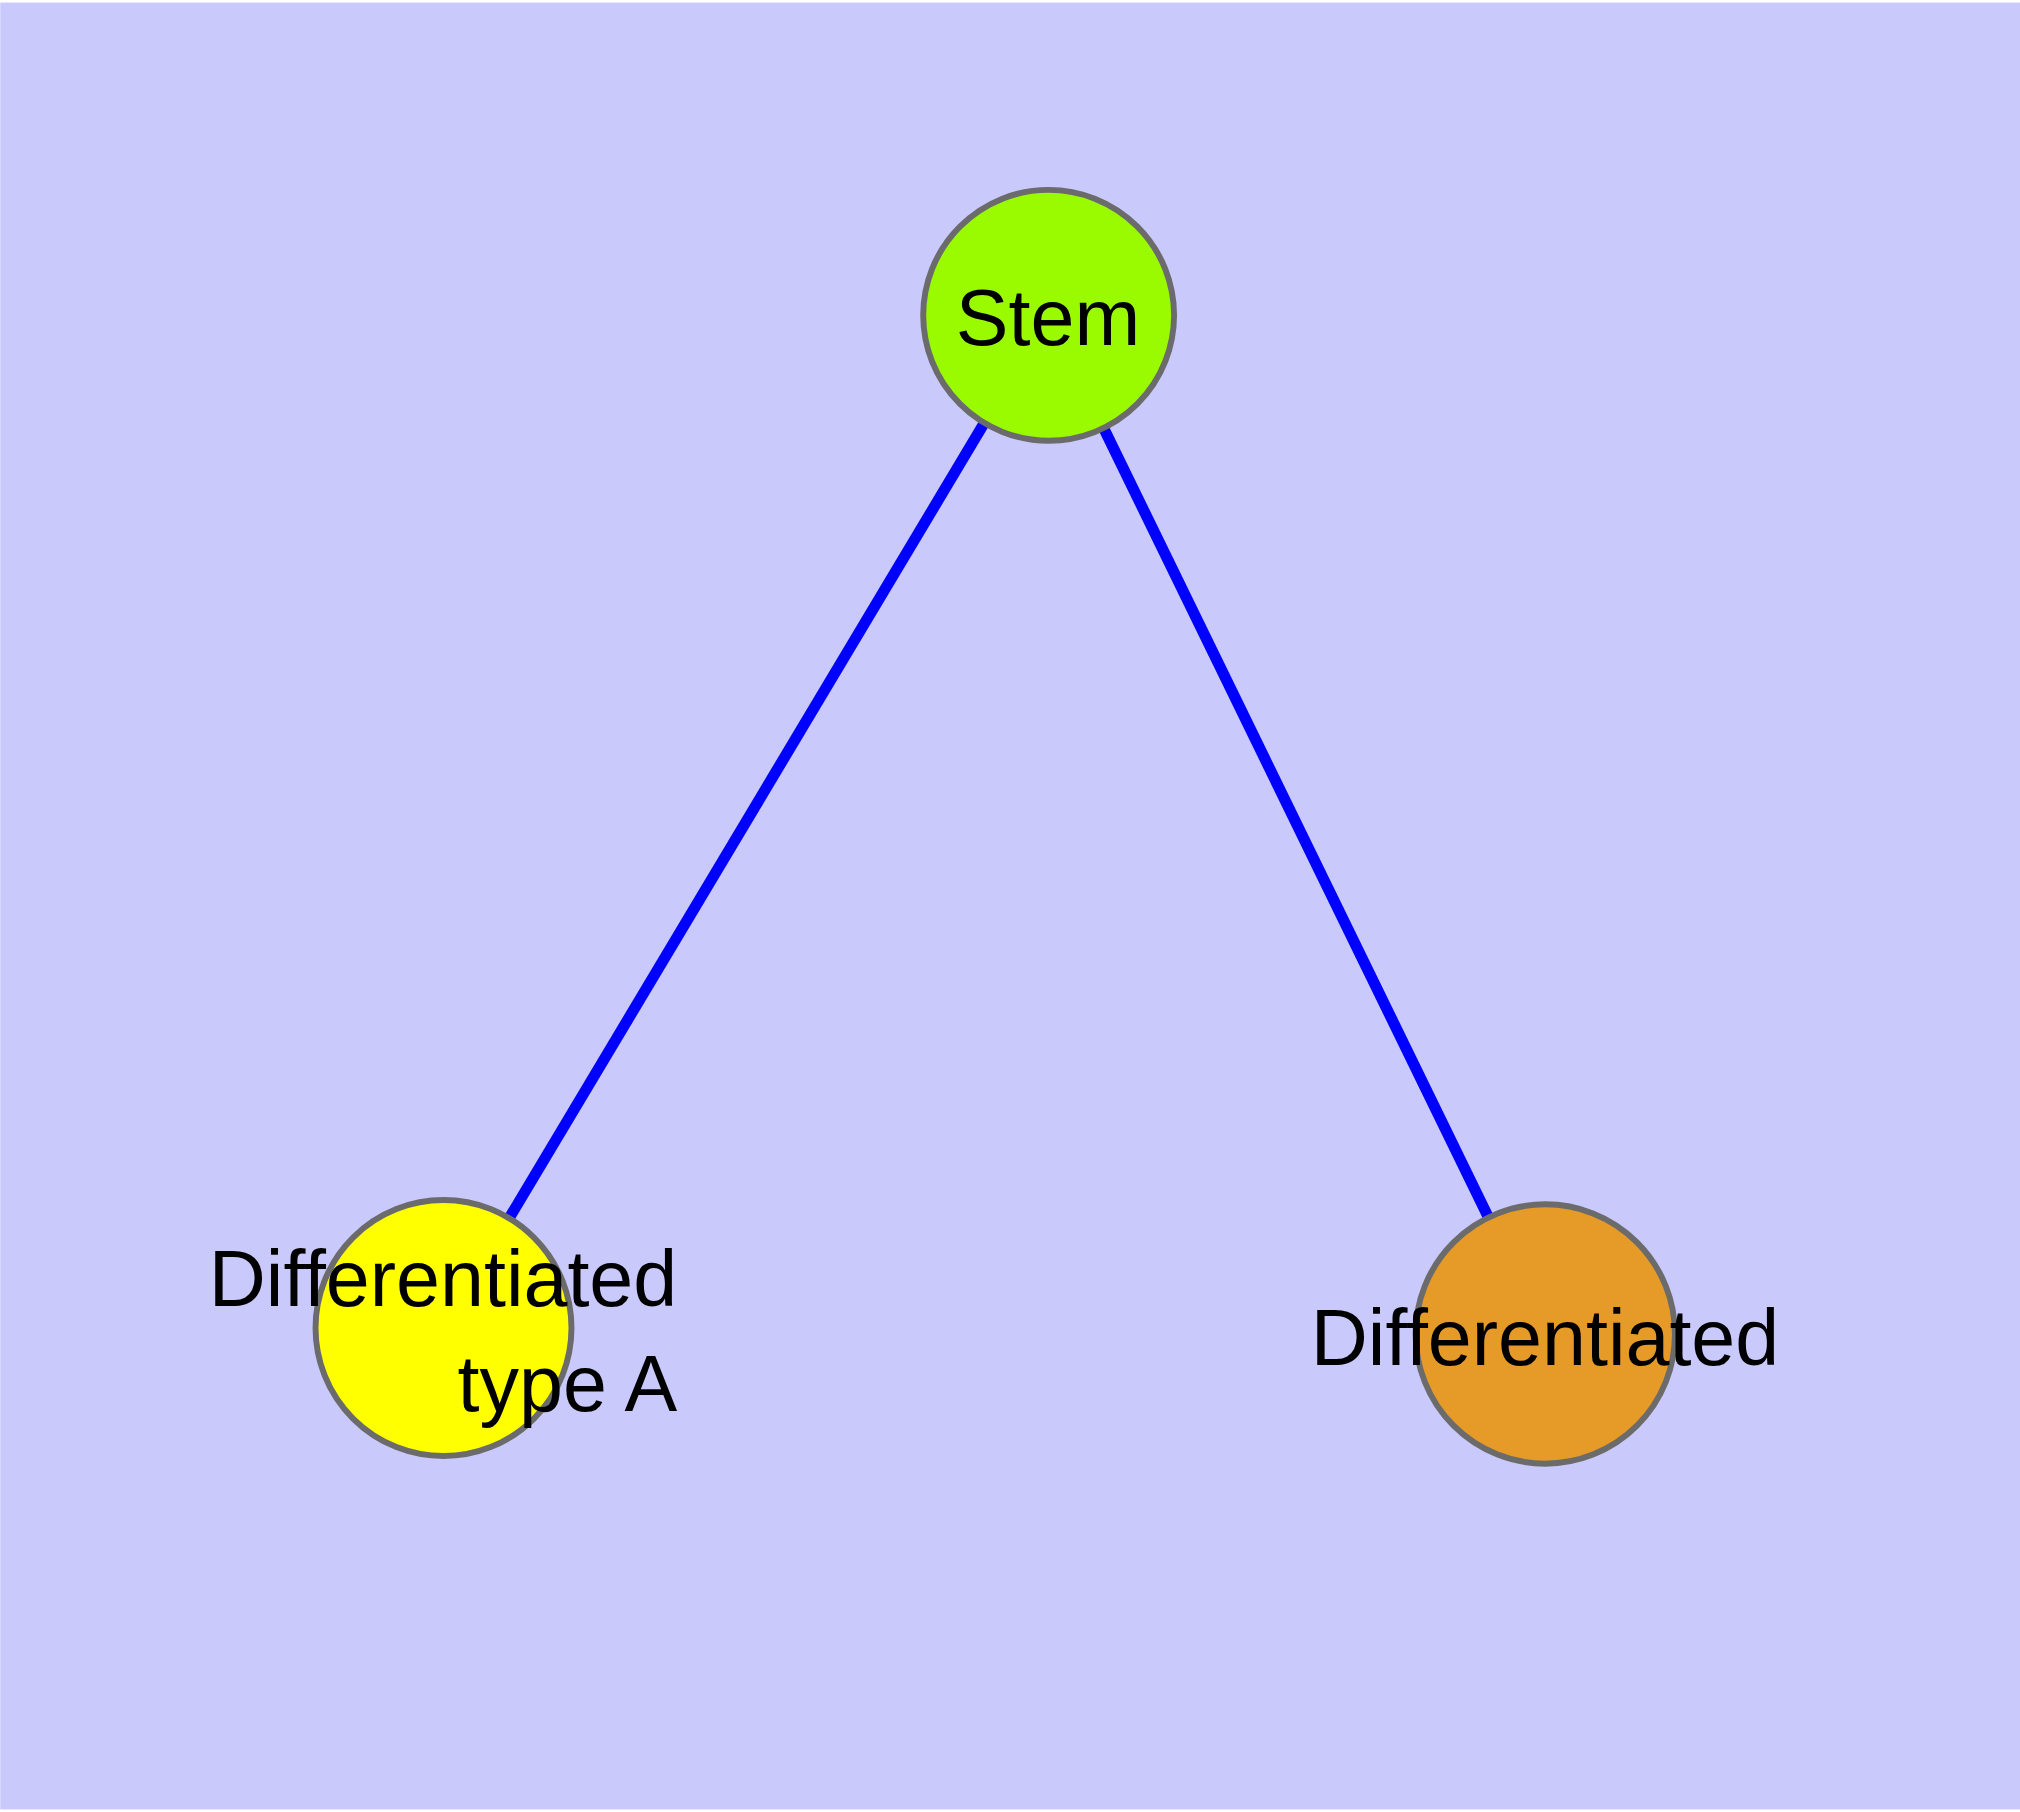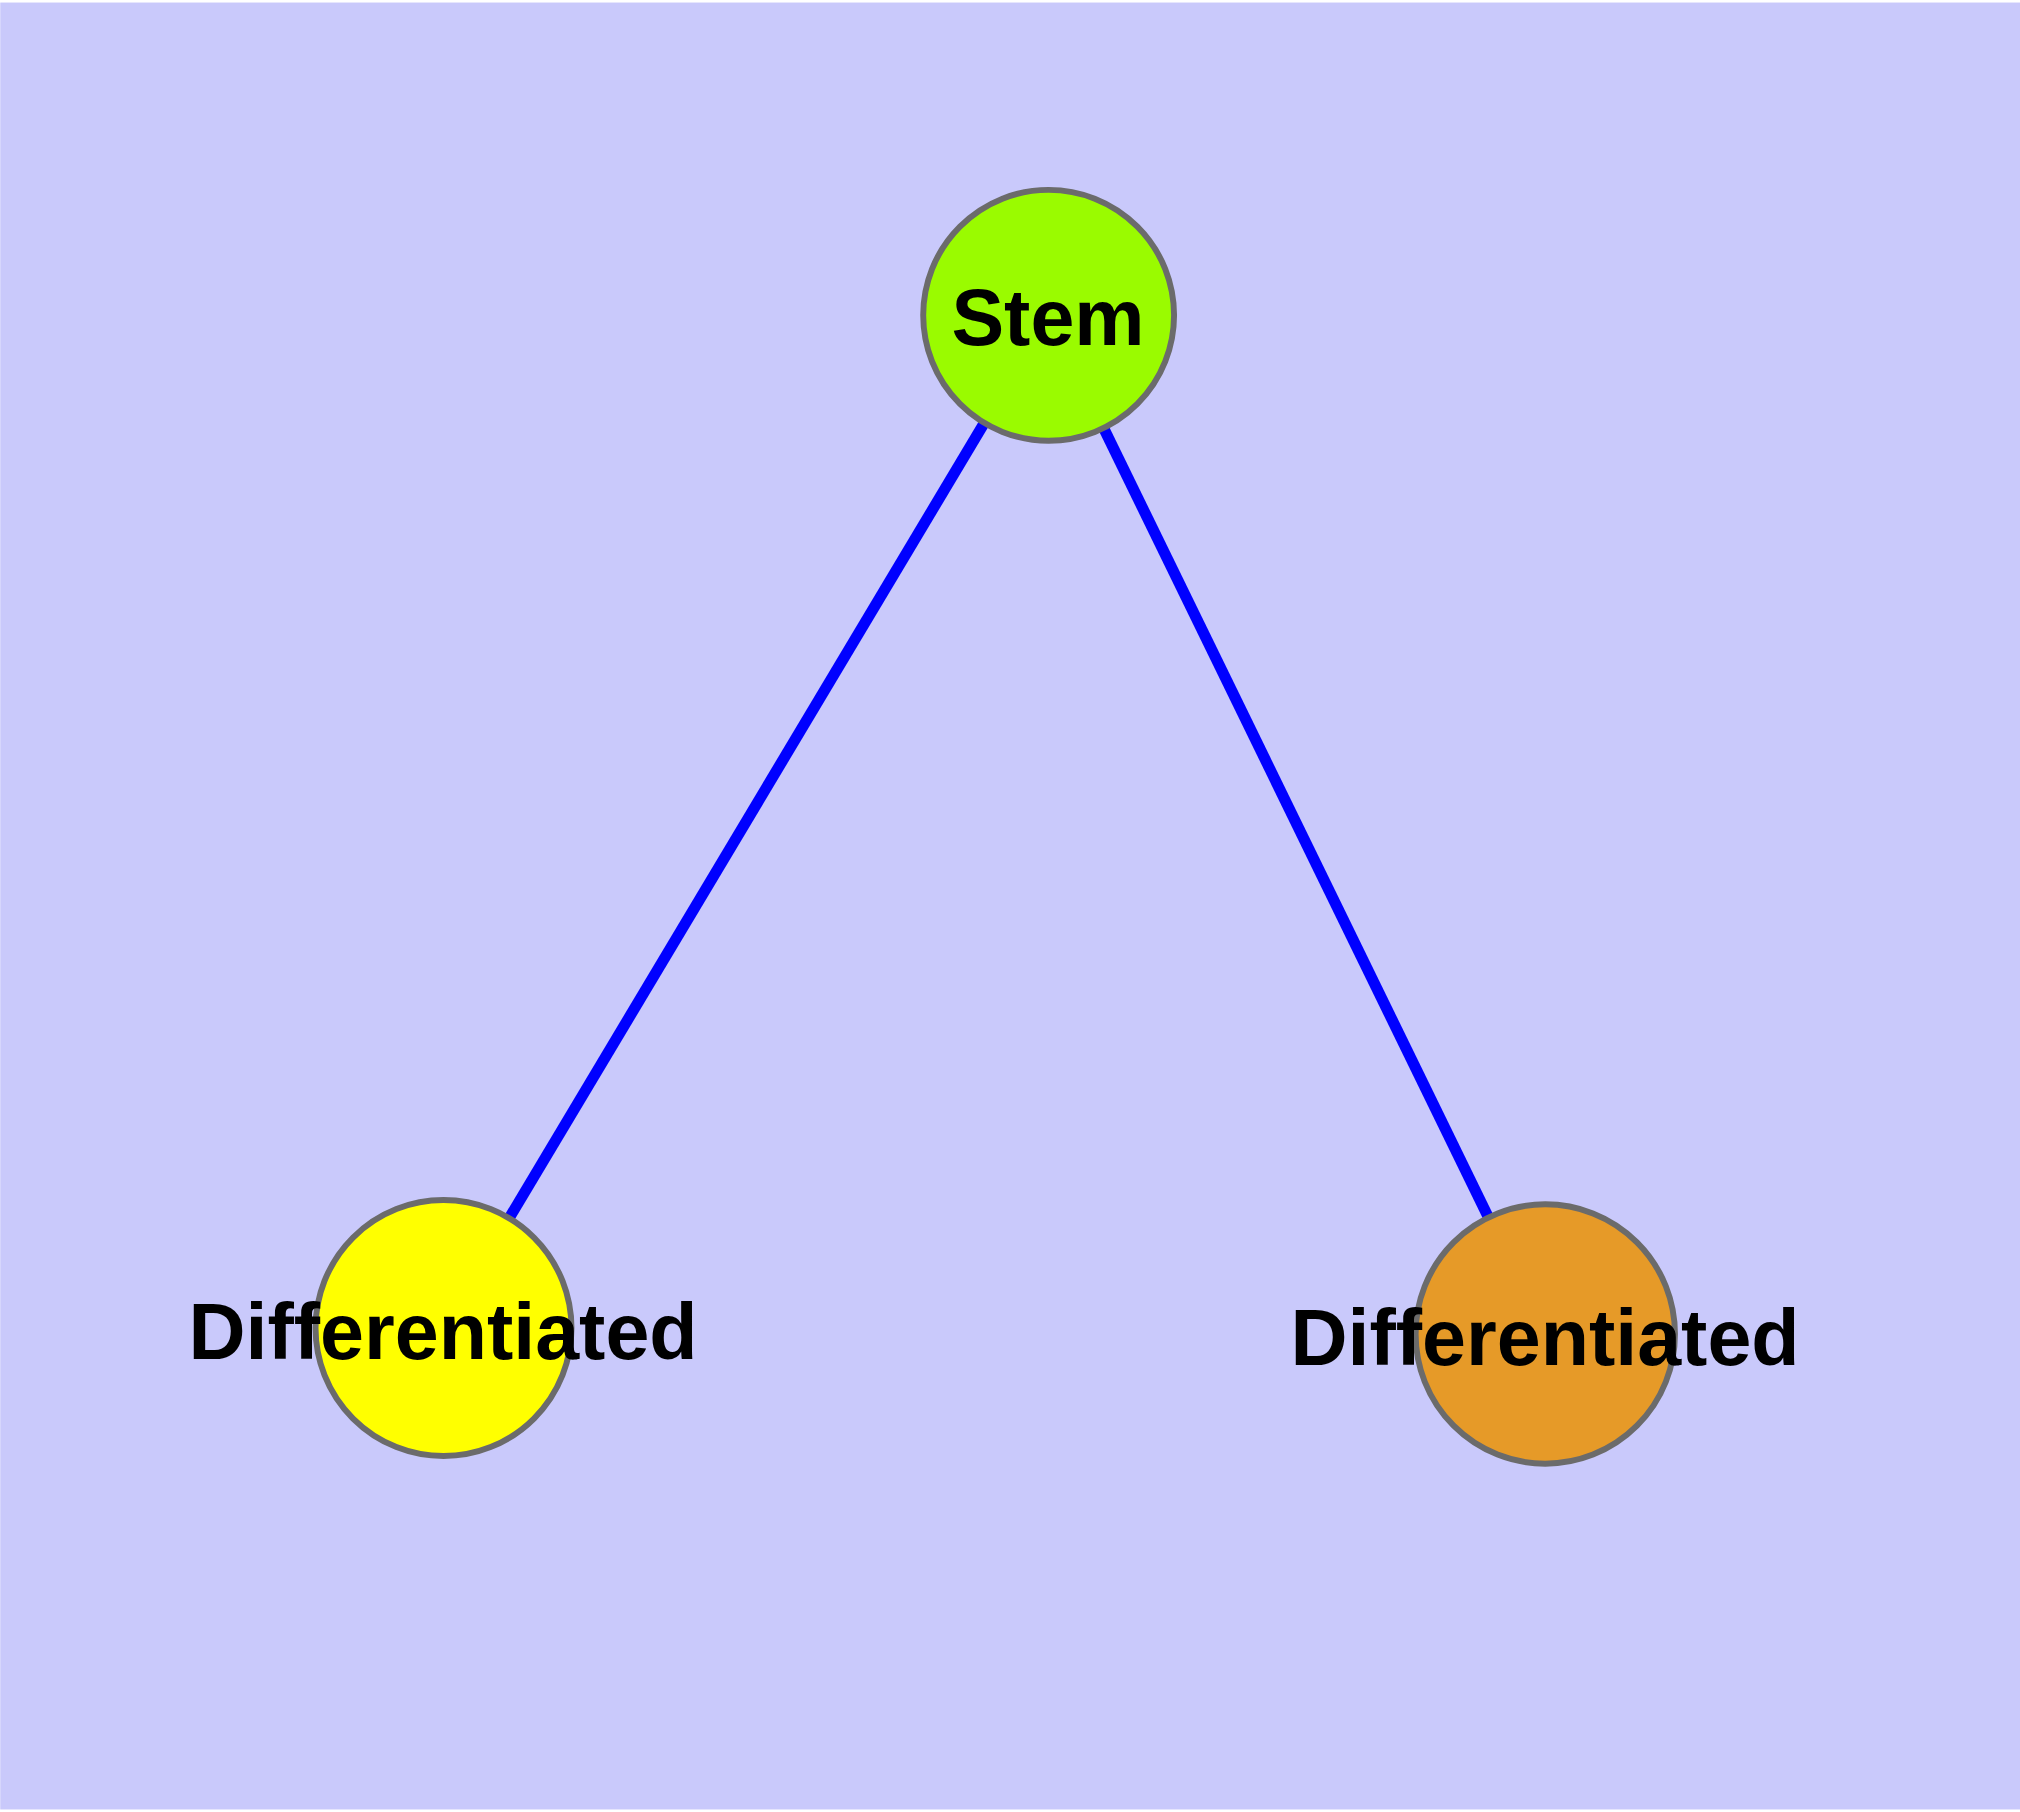--- a/index.html
+++ b/index.html
@@ -22,21 +22,21 @@
     top: 0;
     width: 2021px;
     height: 1812px;
     display: block;
   }
   .node-label {
     position: absolute;
     transform: translate(-50%, -50%);
     text-align: right;
     color: #000000;
-    font-weight: bold;
+    font-weight: normal;
     font-size: 79px;
     line-height: 105px;
     white-space: nowrap;
     pointer-events: none;
   }
   .node-label .label-line {
     display: block;
   }
 </style>
 </head>
@@ -56,20 +56,21 @@
 
     <circle cx="523" cy="1567" r="151" stroke-width="7" fill="#FFFF00" stroke="#6B6B6B"></circle>
 
     <circle cx="1823" cy="1574" r="153" stroke-width="7" fill="#E69A28" stroke="#6B6B6B"></circle>
   </svg>
 
   <div class="node-label" style="left: 1048px; top: 317px;">Stem</div>
 
   <div class="node-label" style="left: 443px; top: 1331px;">
     <span class="label-line">Differentiated</span>
+    <span class="label-line">type A</span>
   </div>
 
   <div class="node-label" style="left: 1545px; top: 1337px;">
     <span class="label-line">Differentiated</span>
   </div>
 
 </div>
 
 
 </body></html>

